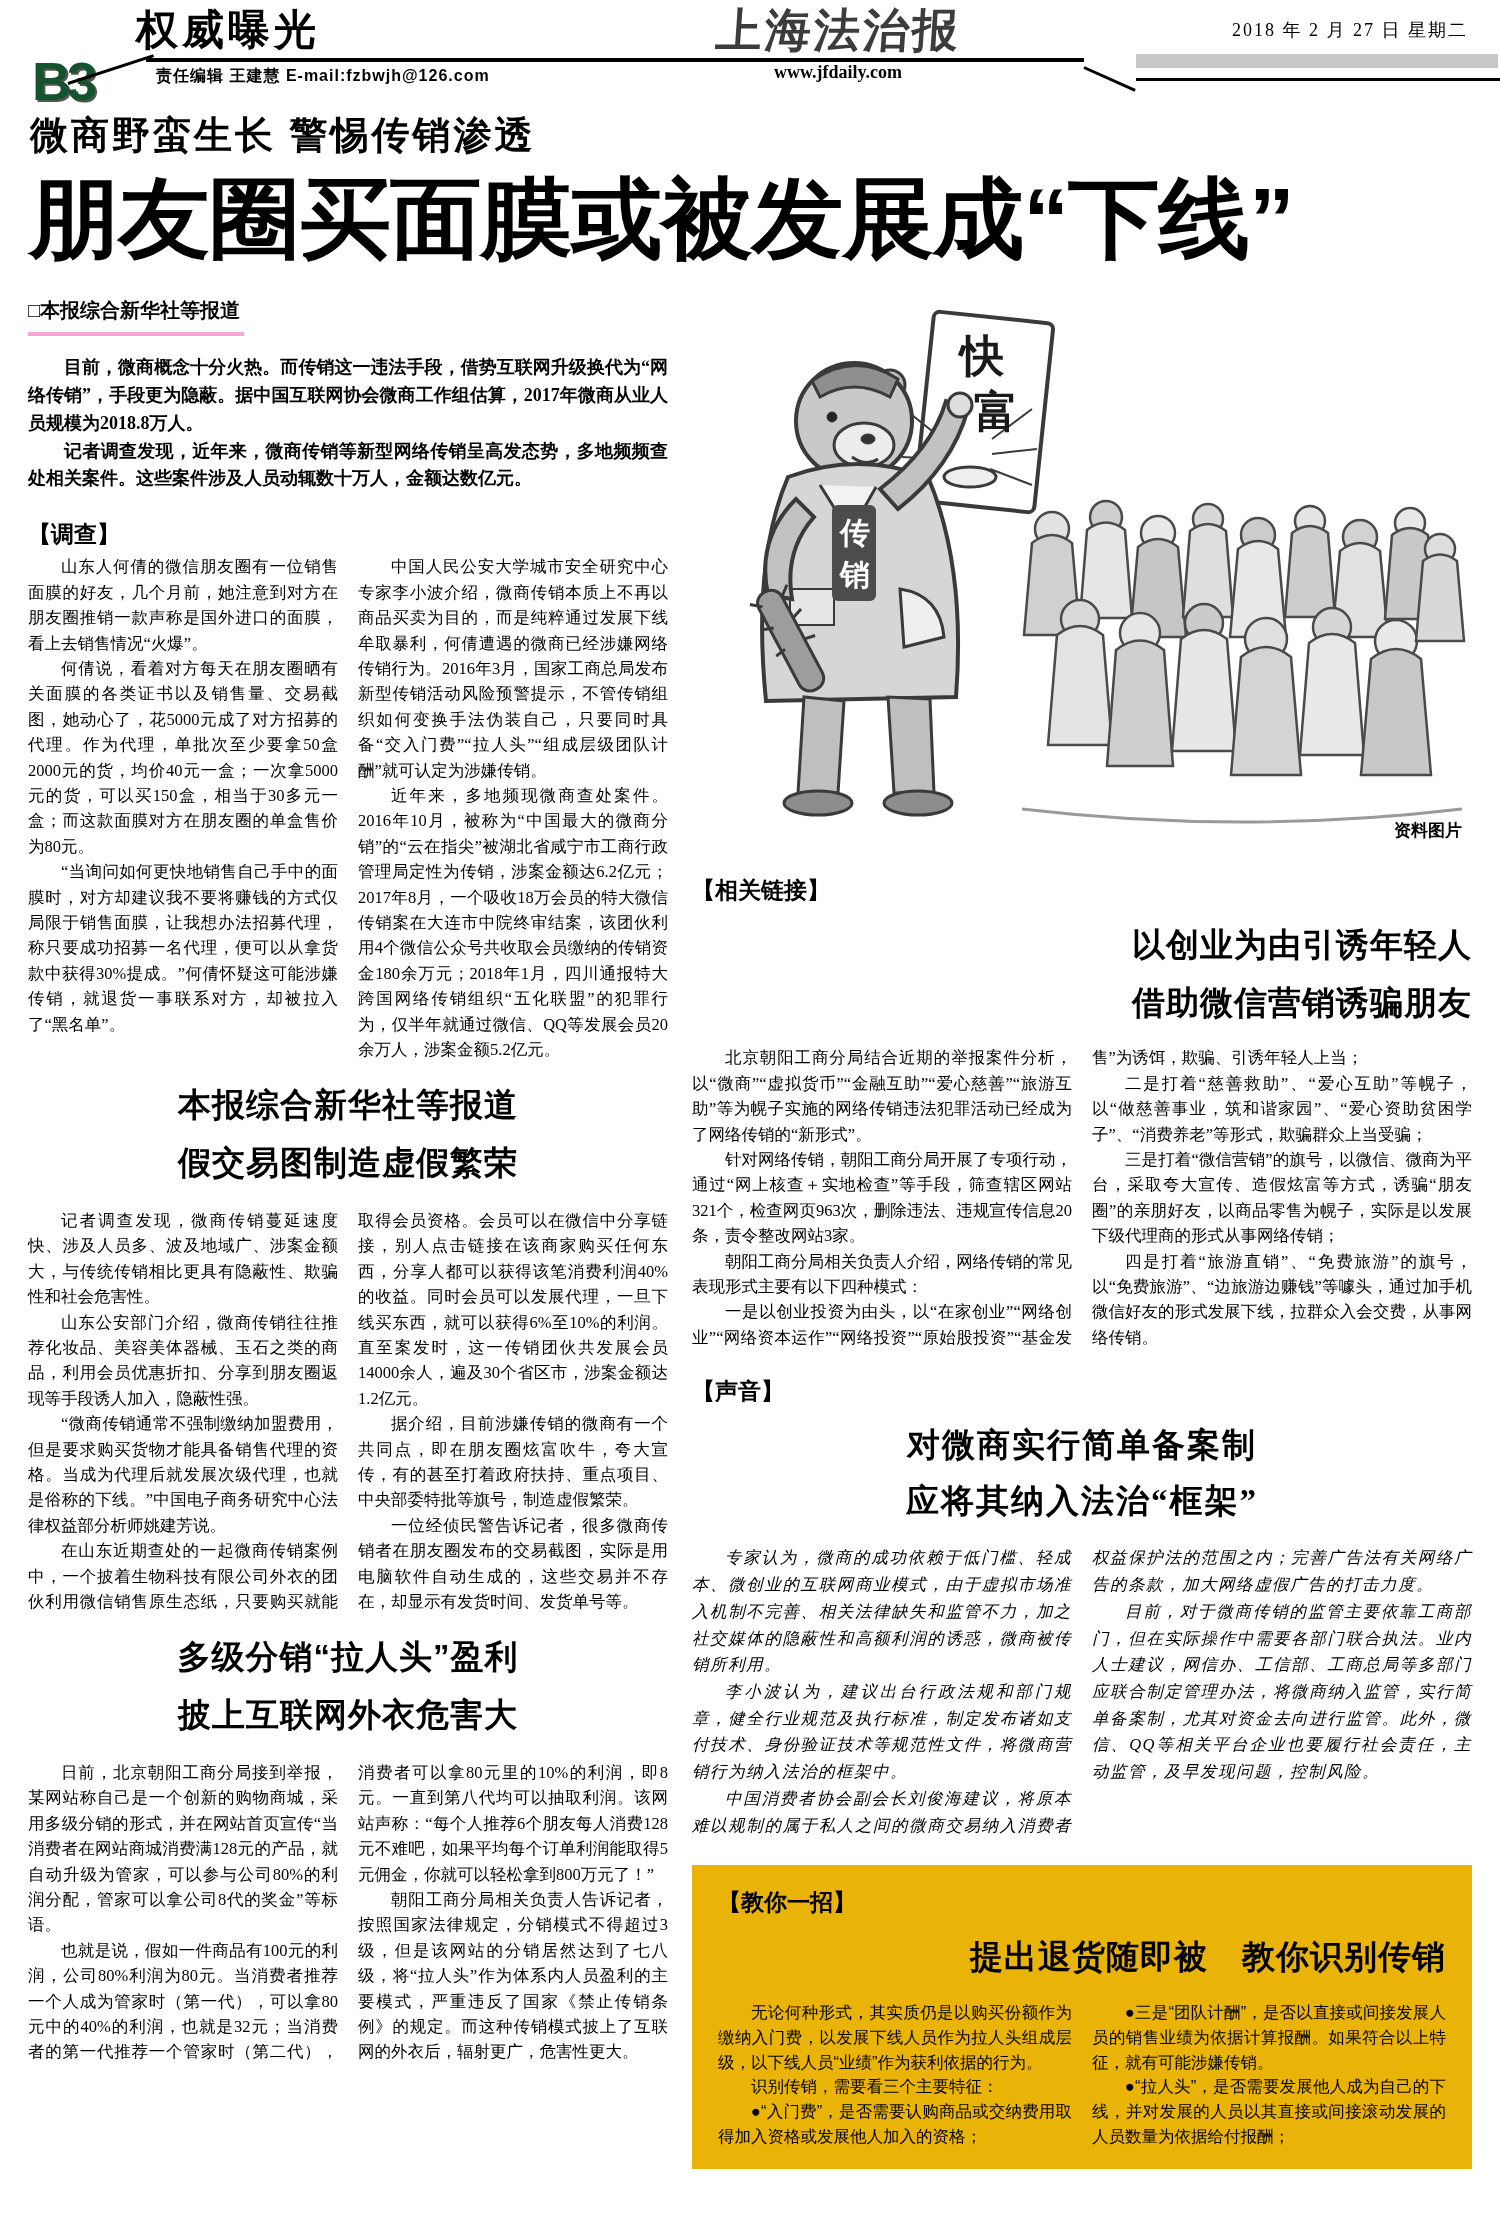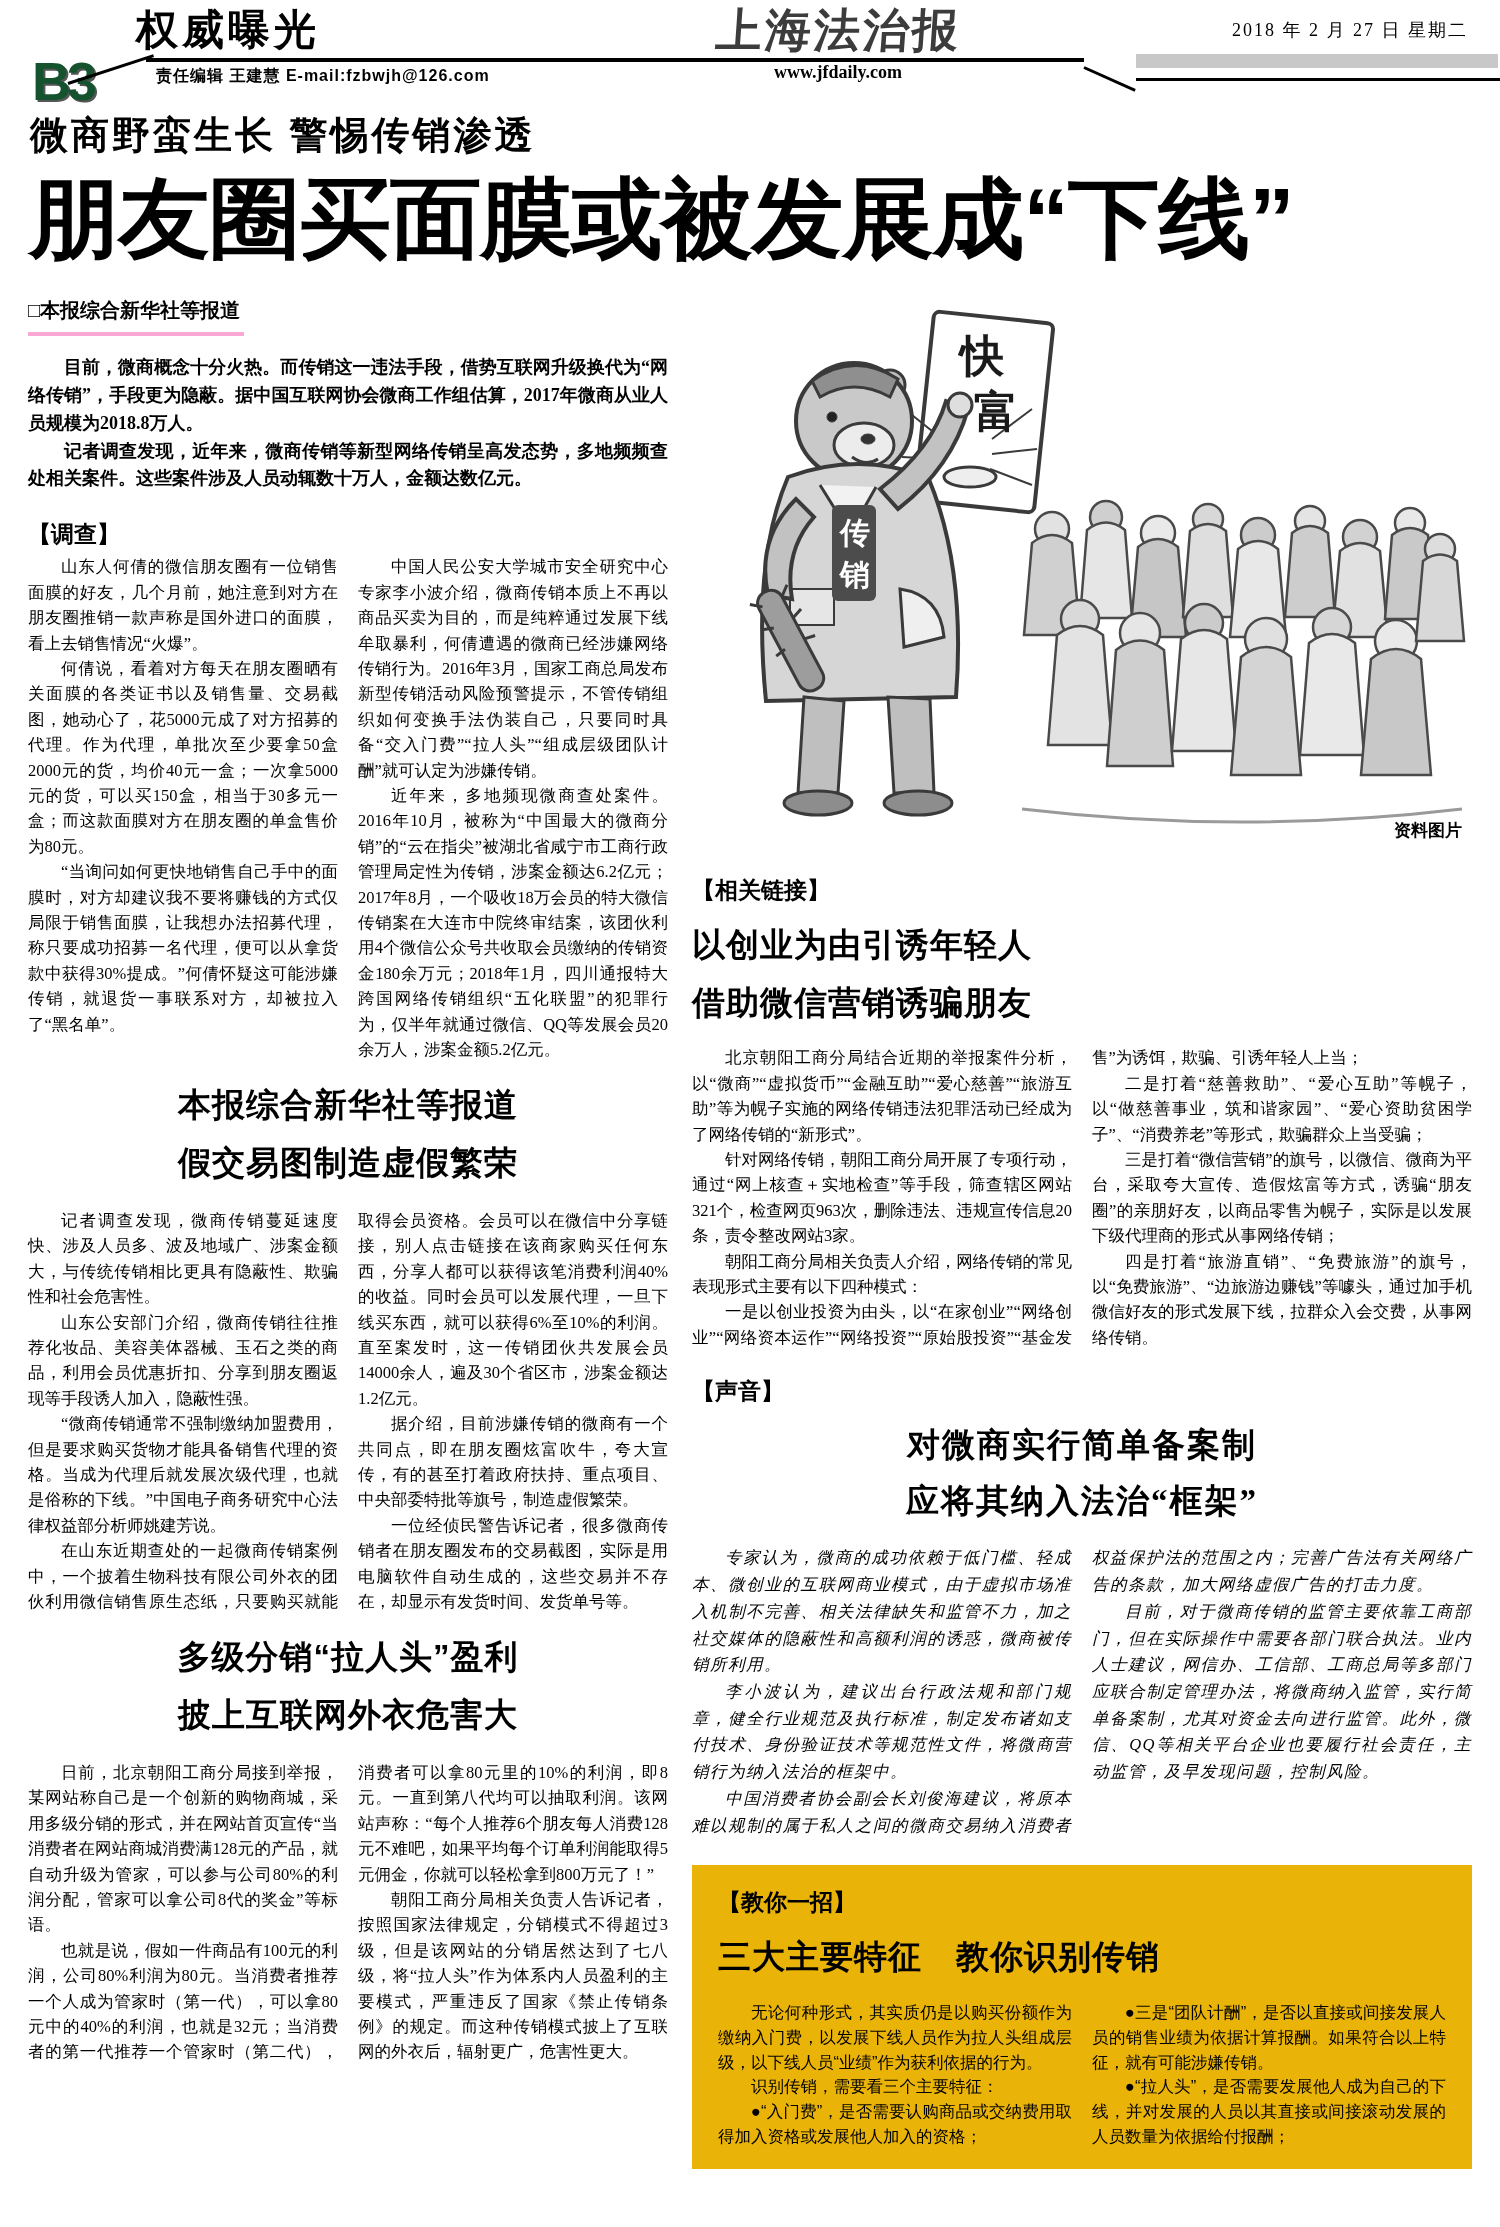--- a/index.html
+++ b/index.html
@@ -54,21 +54,21 @@
   .sub-head { text-align:center; font-family:"Liberation Sans",sans-serif; font-weight:900;
     font-size:33px; line-height:1.75; margin:14px 0 16px 0; letter-spacing:1px; }
   .body2col { column-count:2; column-gap:20px; }
   .body2col p { font-size:16.5px; line-height:1.54; text-indent:2em; text-align:justify; }
 
   
   .figure { position:relative; width:780px; }
   .figure svg { display:block; width:780px; height:560px; }
   .fig-caption { position:absolute; right:6px; bottom:6px; font-family:"Liberation Sans",sans-serif;
     font-weight:700; font-size:17px; background:#fff; padding:1px 4px; }
-  .rel-head, .tips-head { text-align:left; font-family:"Liberation Sans",sans-serif;
+  .rel-head, .tips-head { text-align:right; font-family:"Liberation Sans",sans-serif;
     font-weight:900; font-size:33px; line-height:1.75; margin:10px 0 14px 0; letter-spacing:1px; }
   .voice-head { text-align:center; font-weight:900; font-size:33px; line-height:1.7;
     margin:10px 0 16px 0; letter-spacing:2px; }
   .voice .body2col p { font-style:italic; letter-spacing:1.5px; font-size:16.5px; line-height:1.62; }
   .tips-box { background:#eab308; margin-top:26px; padding:22px 26px 20px 26px; }
   .tips-box .sec-label { margin-top:0; }
   .tips-box .body2col p { font-family:Liberation Sans, sans-serif; font-size:16.5px; line-height:1.5; }
 </style>
 </head>
 <body>
@@ -298,21 +298,21 @@
         <div class="body2col">
             <p>专家认为，微商的成功依赖于低门槛、轻成本、微创业的互联网商业模式，由于虚拟市场准入机制不完善、相关法律缺失和监管不力，加之社交媒体的隐蔽性和高额利润的诱惑，微商被传销所利用。</p>
             <p>李小波认为，建议出台行政法规和部门规章，健全行业规范及执行标准，制定发布诸如支付技术、身份验证技术等规范性文件，将微商营销行为纳入法治的框架中。</p>
             <p>中国消费者协会副会长刘俊海建议，将原本难以规制的属于私人之间的微商交易纳入消费者权益保护法的范围之内；完善广告法有关网络广告的条款，加大网络虚假广告的打击力度。</p>
             <p>目前，对于微商传销的监管主要依靠工商部门，但在实际操作中需要各部门联合执法。业内人士建议，网信办、工信部、工商总局等多部门应联合制定管理办法，将微商纳入监管，实行简单备案制，尤其对资金去向进行监管。此外，微信、QQ等相关平台企业也要履行社会责任，主动监管，及早发现问题，控制风险。</p>
           </div>
       </section>
 
       <section class="tips-box">
         <div class="sec-label">【教你一招】</div>
-        <div class="tips-head">三大主要特征　教你识别传销</div>
+        <div class="tips-head">提出退货随即被　教你识别传销</div>
         <div class="body2col">
             <p>无论何种形式，其实质仍是以购买份额作为缴纳入门费，以发展下线人员作为拉人头组成层级，以下线人员“业绩”作为获利依据的行为。</p>
             <p>识别传销，需要看三个主要特征：</p>
             <p>●“入门费”，是否需要认购商品或交纳费用取得加入资格或发展他人加入的资格；</p>
             <p>●三是“团队计酬”，是否以直接或间接发展人员的销售业绩为依据计算报酬。如果符合以上特征，就有可能涉嫌传销。</p>
             <p>●“拉人头”，是否需要发展他人成为自己的下线，并对发展的人员以其直接或间接滚动发展的人员数量为依据给付报酬；</p>
           </div>
       </section>
 
     </div>

